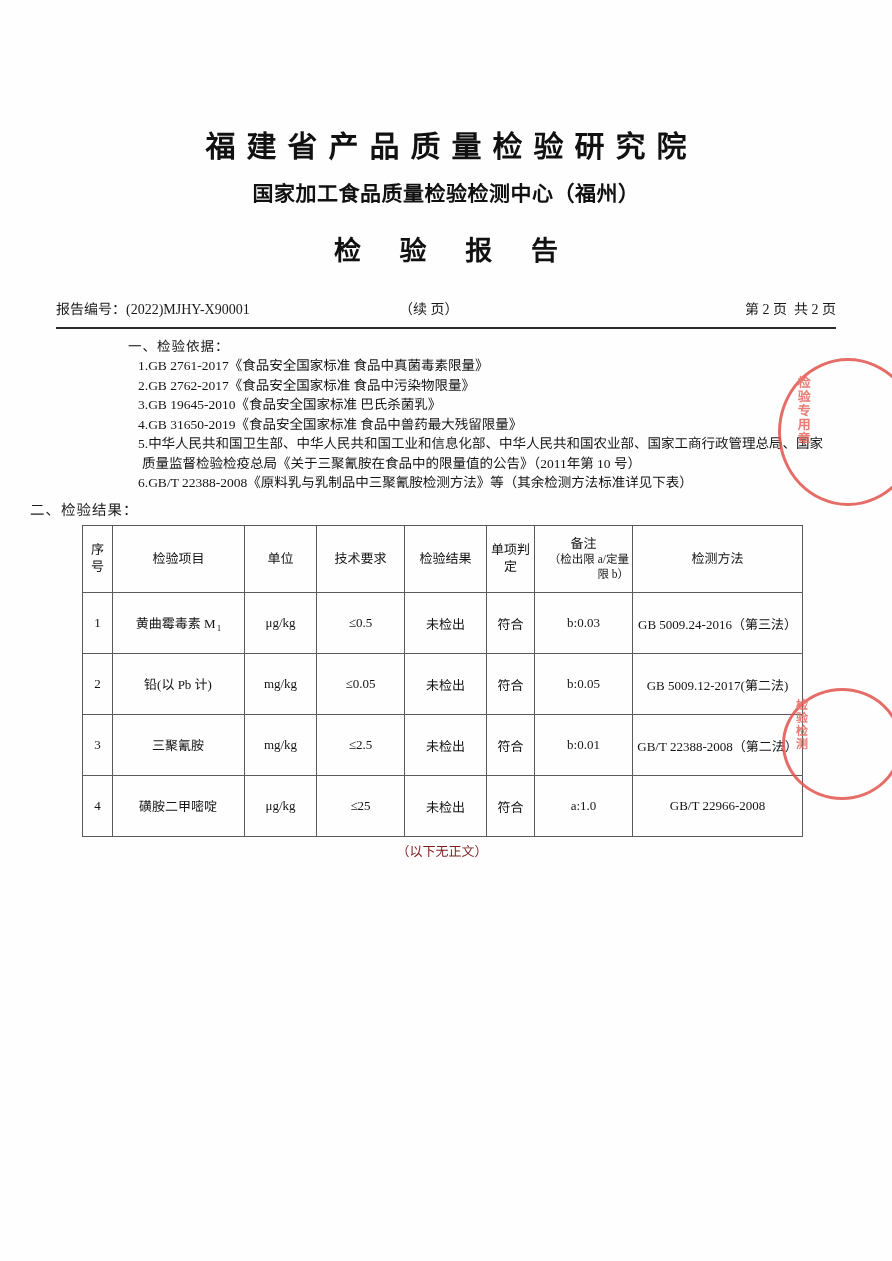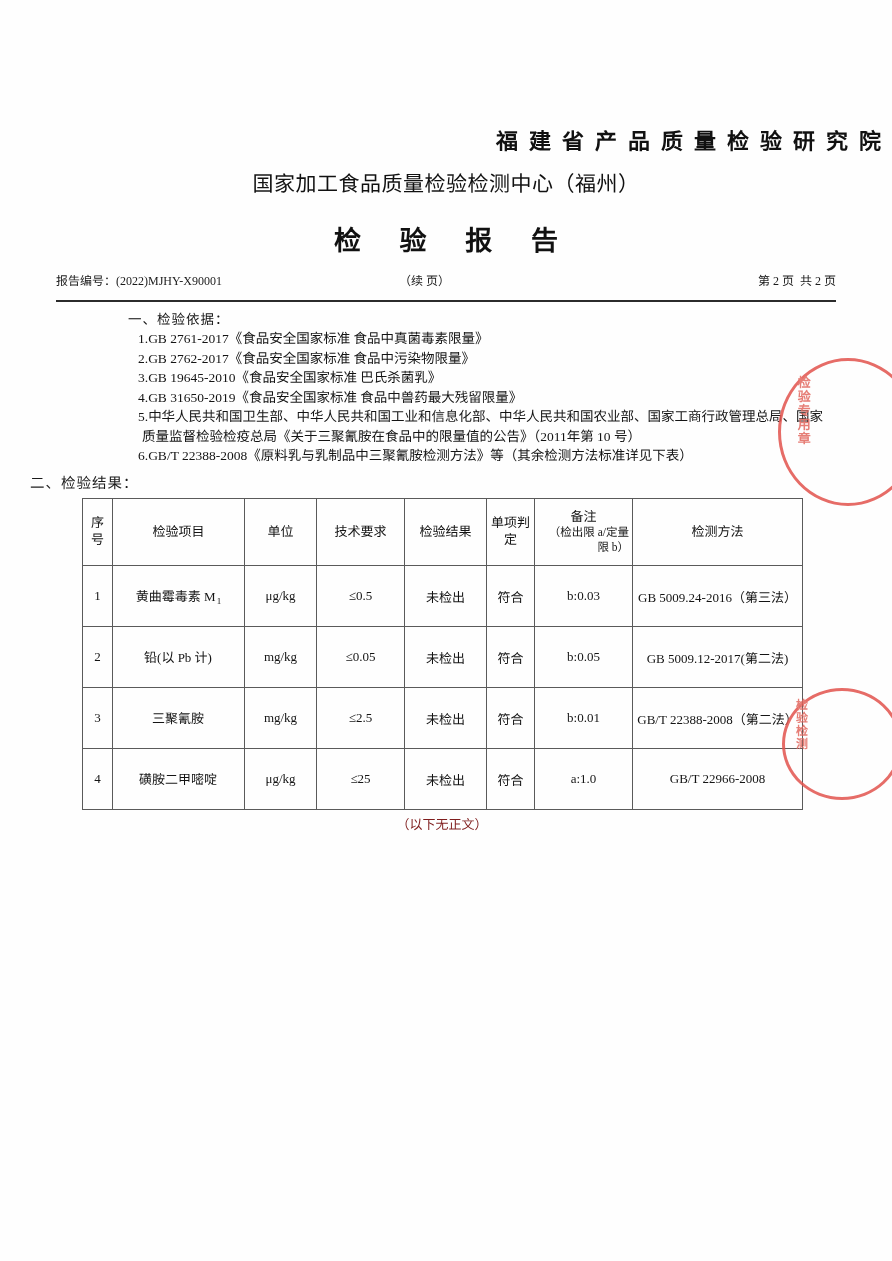--- a/index.html
+++ b/index.html
@@ -19,51 +19,50 @@
     background: #fefefe;
     overflow: hidden;
   }
 
   
   .doc-header {
     padding-top: 128px;
     text-align: center;
   }
   .org-title {
-    font-size: 22px;
+    font-size: 30px;
     font-weight: bold;
     letter-spacing: 11px;
     text-indent: 11px;
     color: #111;
     line-height: 1.25;
     font-family: "Liberation Serif", "DejaVu Serif", serif;
-    text-align: right;
   }
   .center-title {
     font-size: 21px;
-    font-weight: normal;
+    font-weight: bold;
     letter-spacing: 0.5px;
     margin-top: 11px;
     color: #111;
   }
   .report-title {
     font-size: 27px;
     font-weight: bold;
     letter-spacing: 16px;
     text-indent: 16px;
     margin-top: 22px;
     color: #111;
   }
 
   
   .report-meta {
     position: relative;
-    margin: 13px 56px 0 56px;
+    margin: 30px 56px 0 56px;
     height: 26px;
-    font-size: 12px;
+    font-size: 14px;
     text-align: right;
   }
   .meta-left {
     position: absolute;
     left: 0;
     top: 0;
     white-space: pre;
   }
   .meta-center {
     position: absolute;

